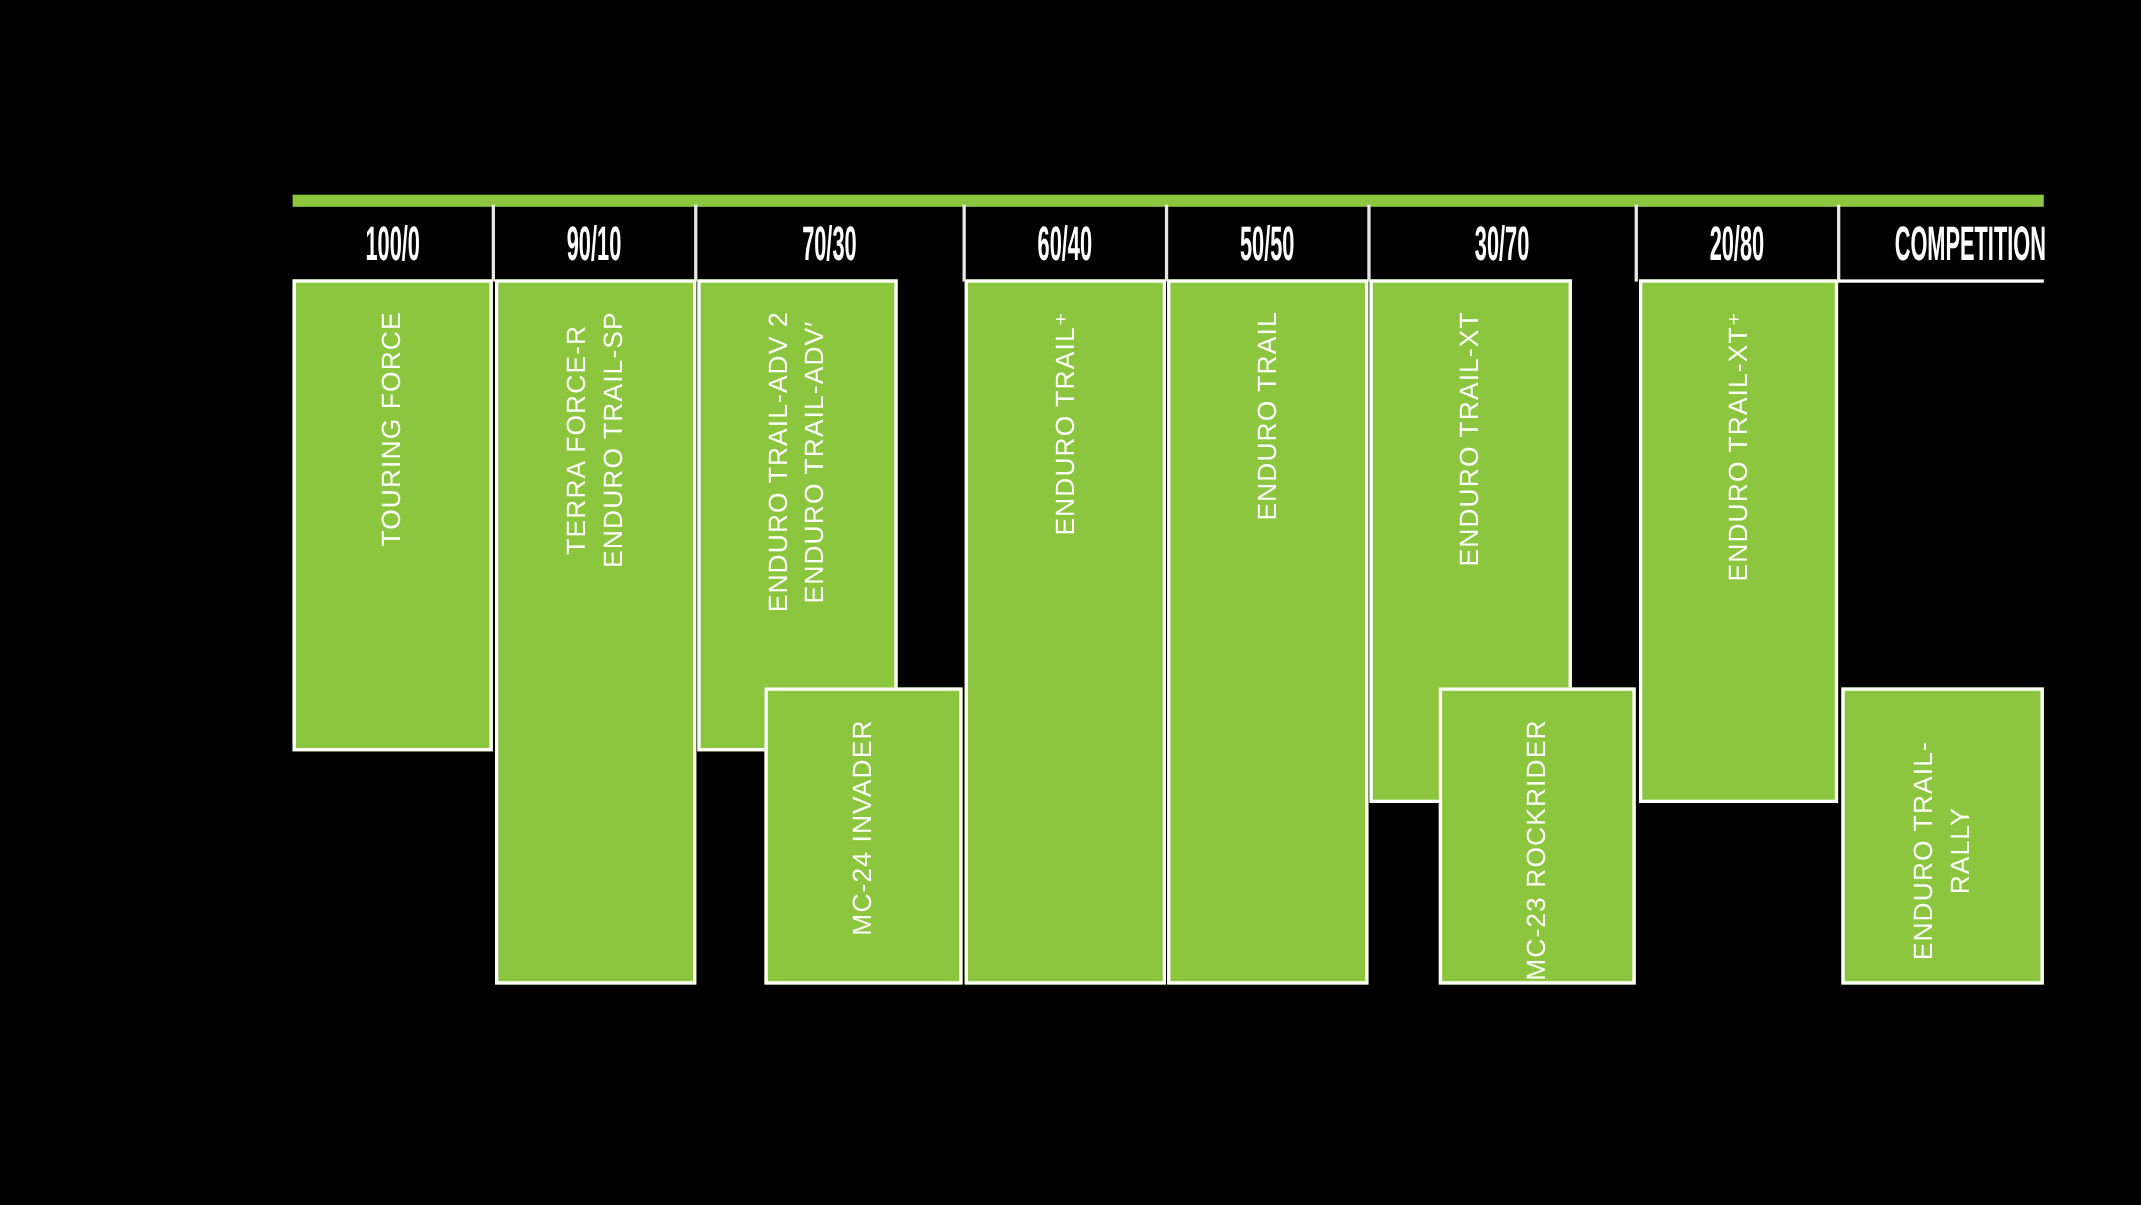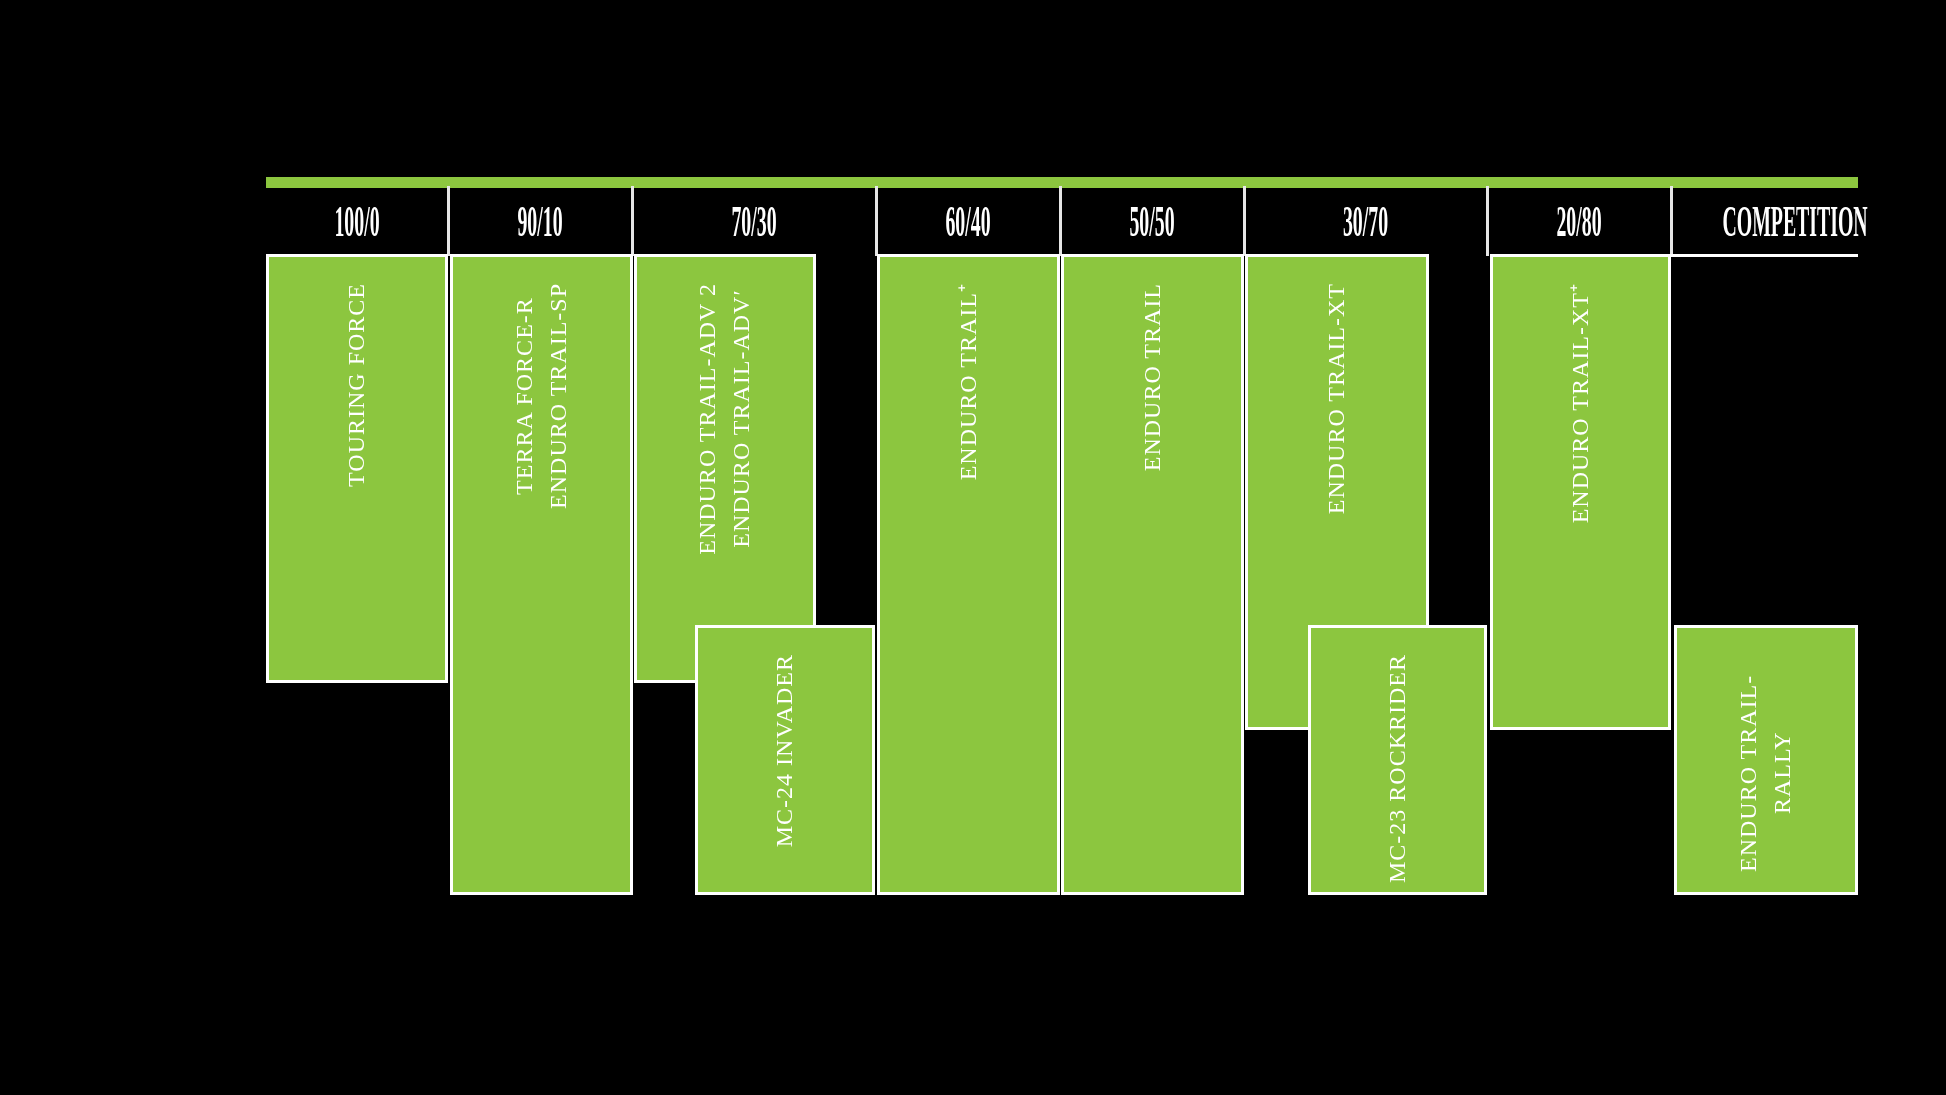--- a/index.html
+++ b/index.html
@@ -1,20 +1,20 @@
 <!DOCTYPE html>
 <html><head>
 <meta charset="utf-8">
 <style>
   html,body{margin:0;padding:0;background:#000;}
   body{
     width:1946px;height:1095px;position:relative;overflow:hidden;
     font-family:"Liberation Sans","DejaVu Sans",sans-serif;
   }
-  #stage{position:absolute;inset:0;font-family:Liberation Serif, serif;}
+  #stage{position:absolute;inset:0;}
   .accent-bar{position:absolute;background:#8CC63F;}
   .hlabel{
     position:absolute;color:#FFFFFF;font-weight:bold;font-size:44px;
     line-height:1;text-align:center;transform:scaleX(0.45);
     transform-origin:center;white-space:nowrap;
   }
   .divider{position:absolute;width:3px;background:#E6E6E6;}
   .underline{position:absolute;height:3px;background:#FFFFFF;}
   .block{
     position:absolute;background:#8CC63F;border:3px solid #FFFFFF;

